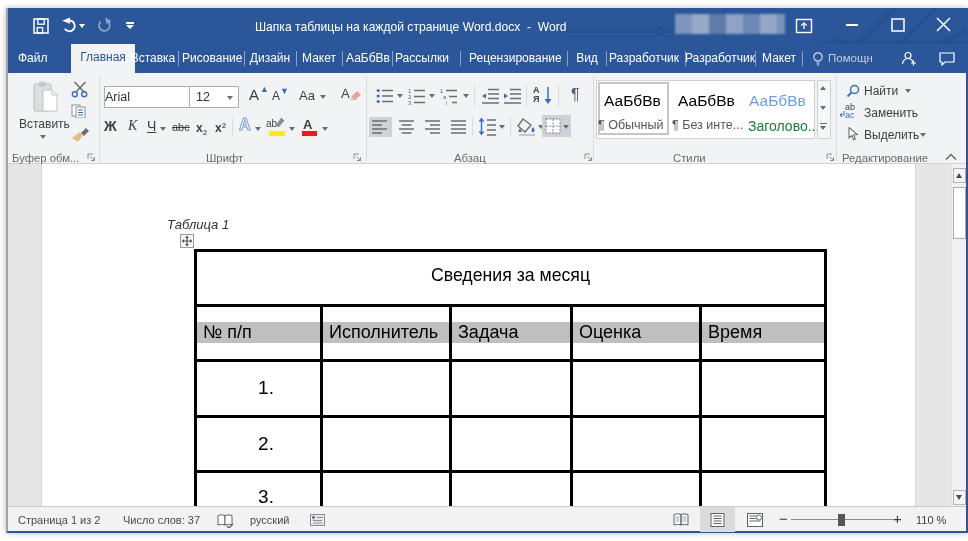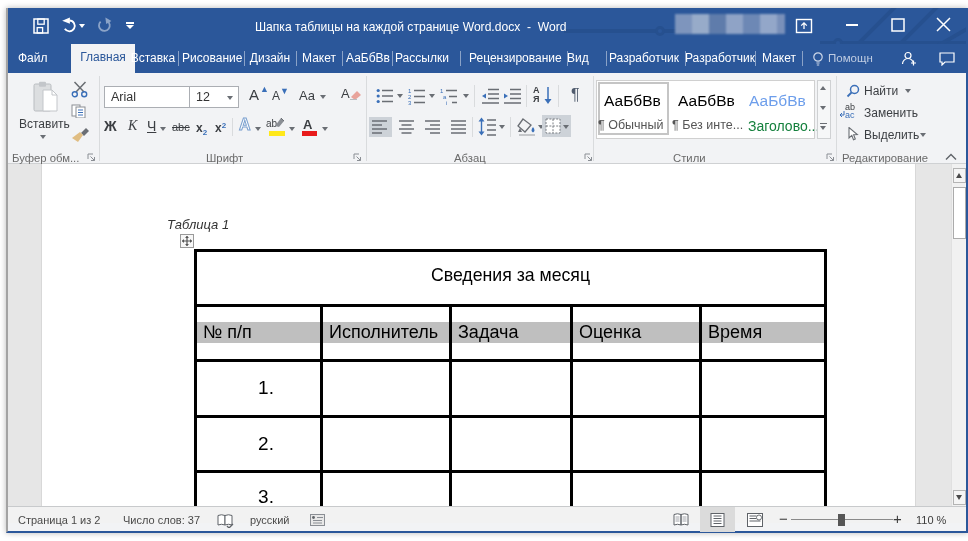--- a/index.html
+++ b/index.html
@@ -104,21 +104,21 @@
   <div id="tabsrow">
     <div class="tab" style="left:10px;">Файл</div>
     <div id="seltab">Главная</div>
     <div class="tab" style="left:118px;width:54px;text-align:center">Вставка</div>
     <div class="tab" style="left:174px;width:60px;text-align:center">Рисование</div>
     <div class="tab" style="left:239px;width:46px;text-align:center">Дизайн</div>
     <div class="tab" style="left:287px;width:48px;text-align:center">Макет</div>
     <div class="tab" style="left:338px;width:44px;text-align:center">АаБбВв</div>
     <div class="tab" style="left:387px;width:53px;text-align:center">Рассылки</div>
     <div class="tab" style="left:461px;width:92px;text-align:left">Рецензирование</div>
-    <div class="tab" style="left:559px;width:40px;">Вид</div>
+    <div class="tab" style="left:559px;width:40px;text-align:center">Вид</div>
     <div class="tab" style="left:600px;width:72px;text-align:center">Разработчик</div>
     <div class="tab" style="left:676px;width:72px;text-align:center">Разработчик</div>
     <div class="tab" style="left:747px;width:48px;text-align:center">Макет</div>
     <div class="tsep" style="left:170px"></div>
     <div class="tsep" style="left:236px"></div>
     <div class="tsep" style="left:288px"></div>
     <div class="tsep" style="left:334px"></div>
     <div class="tsep" style="left:384px"></div>
     <div class="tsep" style="left:452px"></div>
     <div class="tsep" style="left:559px"></div>
@@ -188,21 +188,21 @@
     <svg class="abs" style="left:63px;top:31px" width="17" height="14" viewBox="0 0 17 14">
       <rect x="1" y="1" width="8" height="11" fill="#fff" stroke="#8a8e94"></rect>
       <rect x="5" y="3" width="9" height="11" fill="#fff" stroke="#8a8e94"></rect>
       <path d="M7 6 h5 M7 8.5 h5 M7 11 h5" stroke="#3a6fb8" stroke-width="1"></path>
     </svg>
     <svg class="abs" style="left:62px;top:52px" width="20" height="17" viewBox="0 0 20 17">
       <path d="M11 8 L16 3 L19 6 L14 11 Z" fill="#6a6e74"></path>
       <path d="M2 13 L10 7 L13 10 L8 17 Z" fill="#e0bd82"></path>
     </svg>
 
-    <div class="combo" style="left:96px;top:13px;width:97px;height:22px;line-height:20px;padding-left:6px">Arial<span class="caret" style="position:absolute;right:5px;top:9px"></span></div>
+    <div class="combo" style="left:96px;top:13px;width:97px;height:22px;line-height:20px;padding-left:0">Arial<span class="caret" style="position:absolute;right:5px;top:9px"></span></div>
     <div class="combo" style="left:181px;top:13px;width:50px;height:22px;line-height:20px;padding-left:6px">12<span class="caret" style="position:absolute;right:5px;top:9px"></span></div>
     <div class="abs" style="left:241px;top:13px;font-size:15px;color:#3b3e42">А<span style="position:absolute;left:11px;top:-2px;font-size:9px;color:#3a6fb8">▲</span></div>
     <div class="abs" style="left:264px;top:16px;font-size:12px;color:#3b3e42">А<span style="position:absolute;left:8px;top:-3px;font-size:9px;color:#3a6fb8">▼</span></div>
     <div class="abs" style="left:291px;top:15px;font-size:13px;color:#3b3e42">Аа<span class="caret" style="margin-left:5px"></span></div>
     <div class="abs" style="left:333px;top:13px;font-size:13px;color:#3b3e42">А</div>
     <svg class="abs" style="left:341px;top:15px" width="14" height="12" viewBox="0 0 14 12">
           <path d="M2 9 L8 3 L12 7 L6 12 Z" fill="#e8a39b"></path>
           <path d="M1 11.5 h7" stroke="#b9bcc0"></path>
         </svg>
     <div class="abs" style="left:96px;top:45px;font-size:14px;font-weight:bold;color:#3b3e42">Ж</div>

